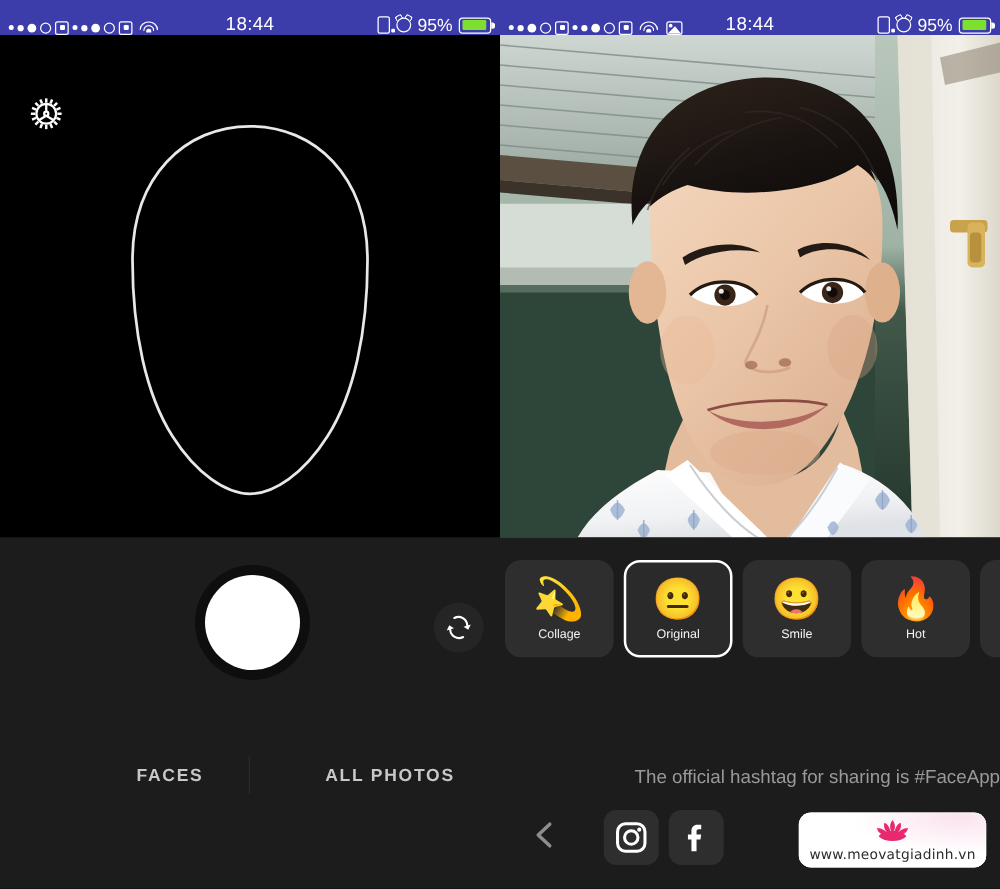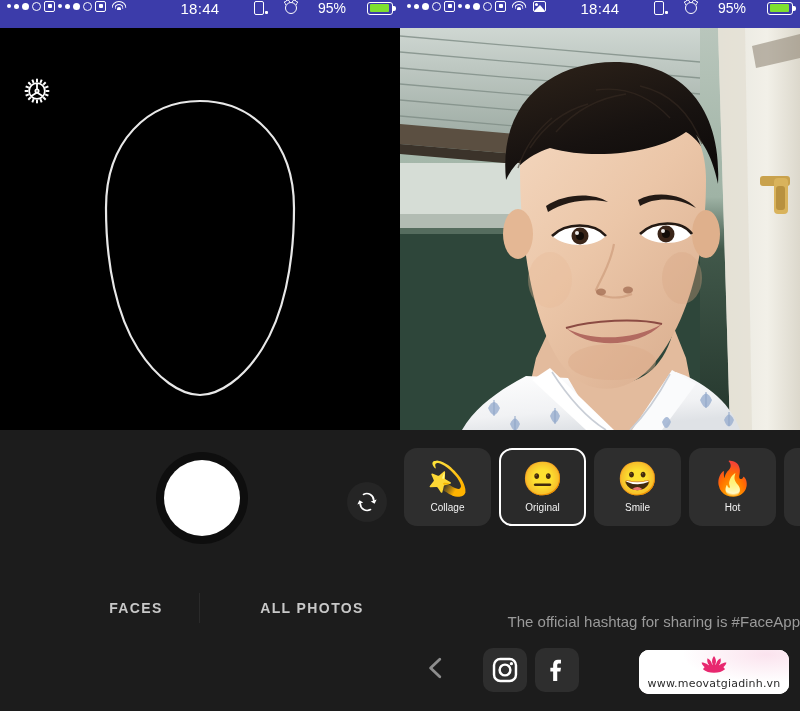--- a/index.html
+++ b/index.html
@@ -8,21 +8,21 @@
     width:800px; height:711px; background:#000;
     font-family:"Liberation Sans", sans-serif;
     overflow:hidden;
   }
   .screen{ position:relative; width:800px; height:711px; background:#1c1c1c; }
 
   
   .statusbar-row{ position:absolute; top:0; left:0; width:800px; height:28px; display:flex; }
   .statusbar{
     width:400px; height:28px; background:#3c3caa;
-    display:flex; align-items:flex-start; position:relative;
+    display:flex; align-items:flex-end; position:relative;
     color:#fff;
   }
   .sb-left{ display:flex; align-items:center; gap:3px; padding-left:7px; }
   .sb-dot{ width:7px; height:7px; border-radius:50%; background:#fff; }
   .sb-dot.sm{ width:5px; height:5px; }
   .sb-dot.xs{ width:4px; height:4px; }
   .sb-dot.hollow{ width:9px; height:9px; background:transparent; border:1.6px solid #fff; }
   .sb-carrier{
     width:11px; height:11px; border:1.4px solid #fff; border-radius:2px;
     display:flex; align-items:center; justify-content:center;
@@ -43,21 +43,21 @@
     position:relative; overflow:hidden;
   }
   .sb-photo::before{ content:""; position:absolute; left:1px; top:1.5px; width:3px; height:3px; border-radius:50%; background:#fff; }
   .sb-photo::after{ content:""; position:absolute; left:0px; bottom:0px; width:0; height:0;
      border-left:6px solid transparent; border-right:5px solid transparent; border-bottom:6px solid #fff; }
   .sb-time{
     position:absolute; left:0; right:0; text-align:center;
     font-size:15px; font-weight:400; letter-spacing:.3px;
   }
   .sb-right{
-    margin-left:auto; display:flex; align-items:center; gap:21px; padding-right:7px;
+    margin-left:auto; display:flex; align-items:center; gap:5px; padding-right:7px;
   }
   .sb-rotate{
     width:10px; height:14px; border:1.6px solid #fff; border-radius:2px; position:relative;
   }
   .sb-rotate::after{ content:""; position:absolute; right:-5px; bottom:0; width:3px; height:3px; background:#fff; border-radius:1px; }
   .sb-alarm{
     width:12px; height:12px; border:1.6px solid #fff; border-radius:50%; position:relative;
   }
   .sb-alarm::before,.sb-alarm::after{
     content:""; position:absolute; top:-3.5px; width:4px; height:3px; border:1.5px solid #fff; border-bottom:none;
@@ -106,21 +106,21 @@
     width:87px; height:78px; border-radius:13px; background:#2e2e2e;
     display:flex; flex-direction:column; align-items:center; justify-content:center;
     gap:5px; border:2.5px solid transparent; flex:0 0 auto;
   }
   .filter-tile.selected{ border-color:#fff; background:#2a2a2a; }
   .filter-emoji{ font-size:33px; line-height:34px; height:36px; display:flex; align-items:center; }
   .filter-label{ color:#f2f2f2; font-size:10px; }
   .filter-tile.partial{ width:34px; border-radius:13px 0 0 13px; }
 
   
-  .tabs{ position:absolute; left:0; top:148px; width:400px; height:60px; display:flex;padding-left:48px; }
+  .tabs{ position:absolute; left:0; top:160px; width:400px; height:60px; display:flex;padding-left:48px; }
   .tab{
     flex:1; display:flex; align-items:center; justify-content:center;
     color:#c8c8c8; font-size:14px; font-weight:bold; letter-spacing:1.4px;
   }
   .tab-divider{ position:absolute; left:199px; top:15px; width:1px; height:30px; background:#2a2a2a; }
 
   
   .hashtag{
     position:absolute; left:400px; top:183px; width:400px; text-align:right;
     color:#9a9a9a; font-size:15px;

